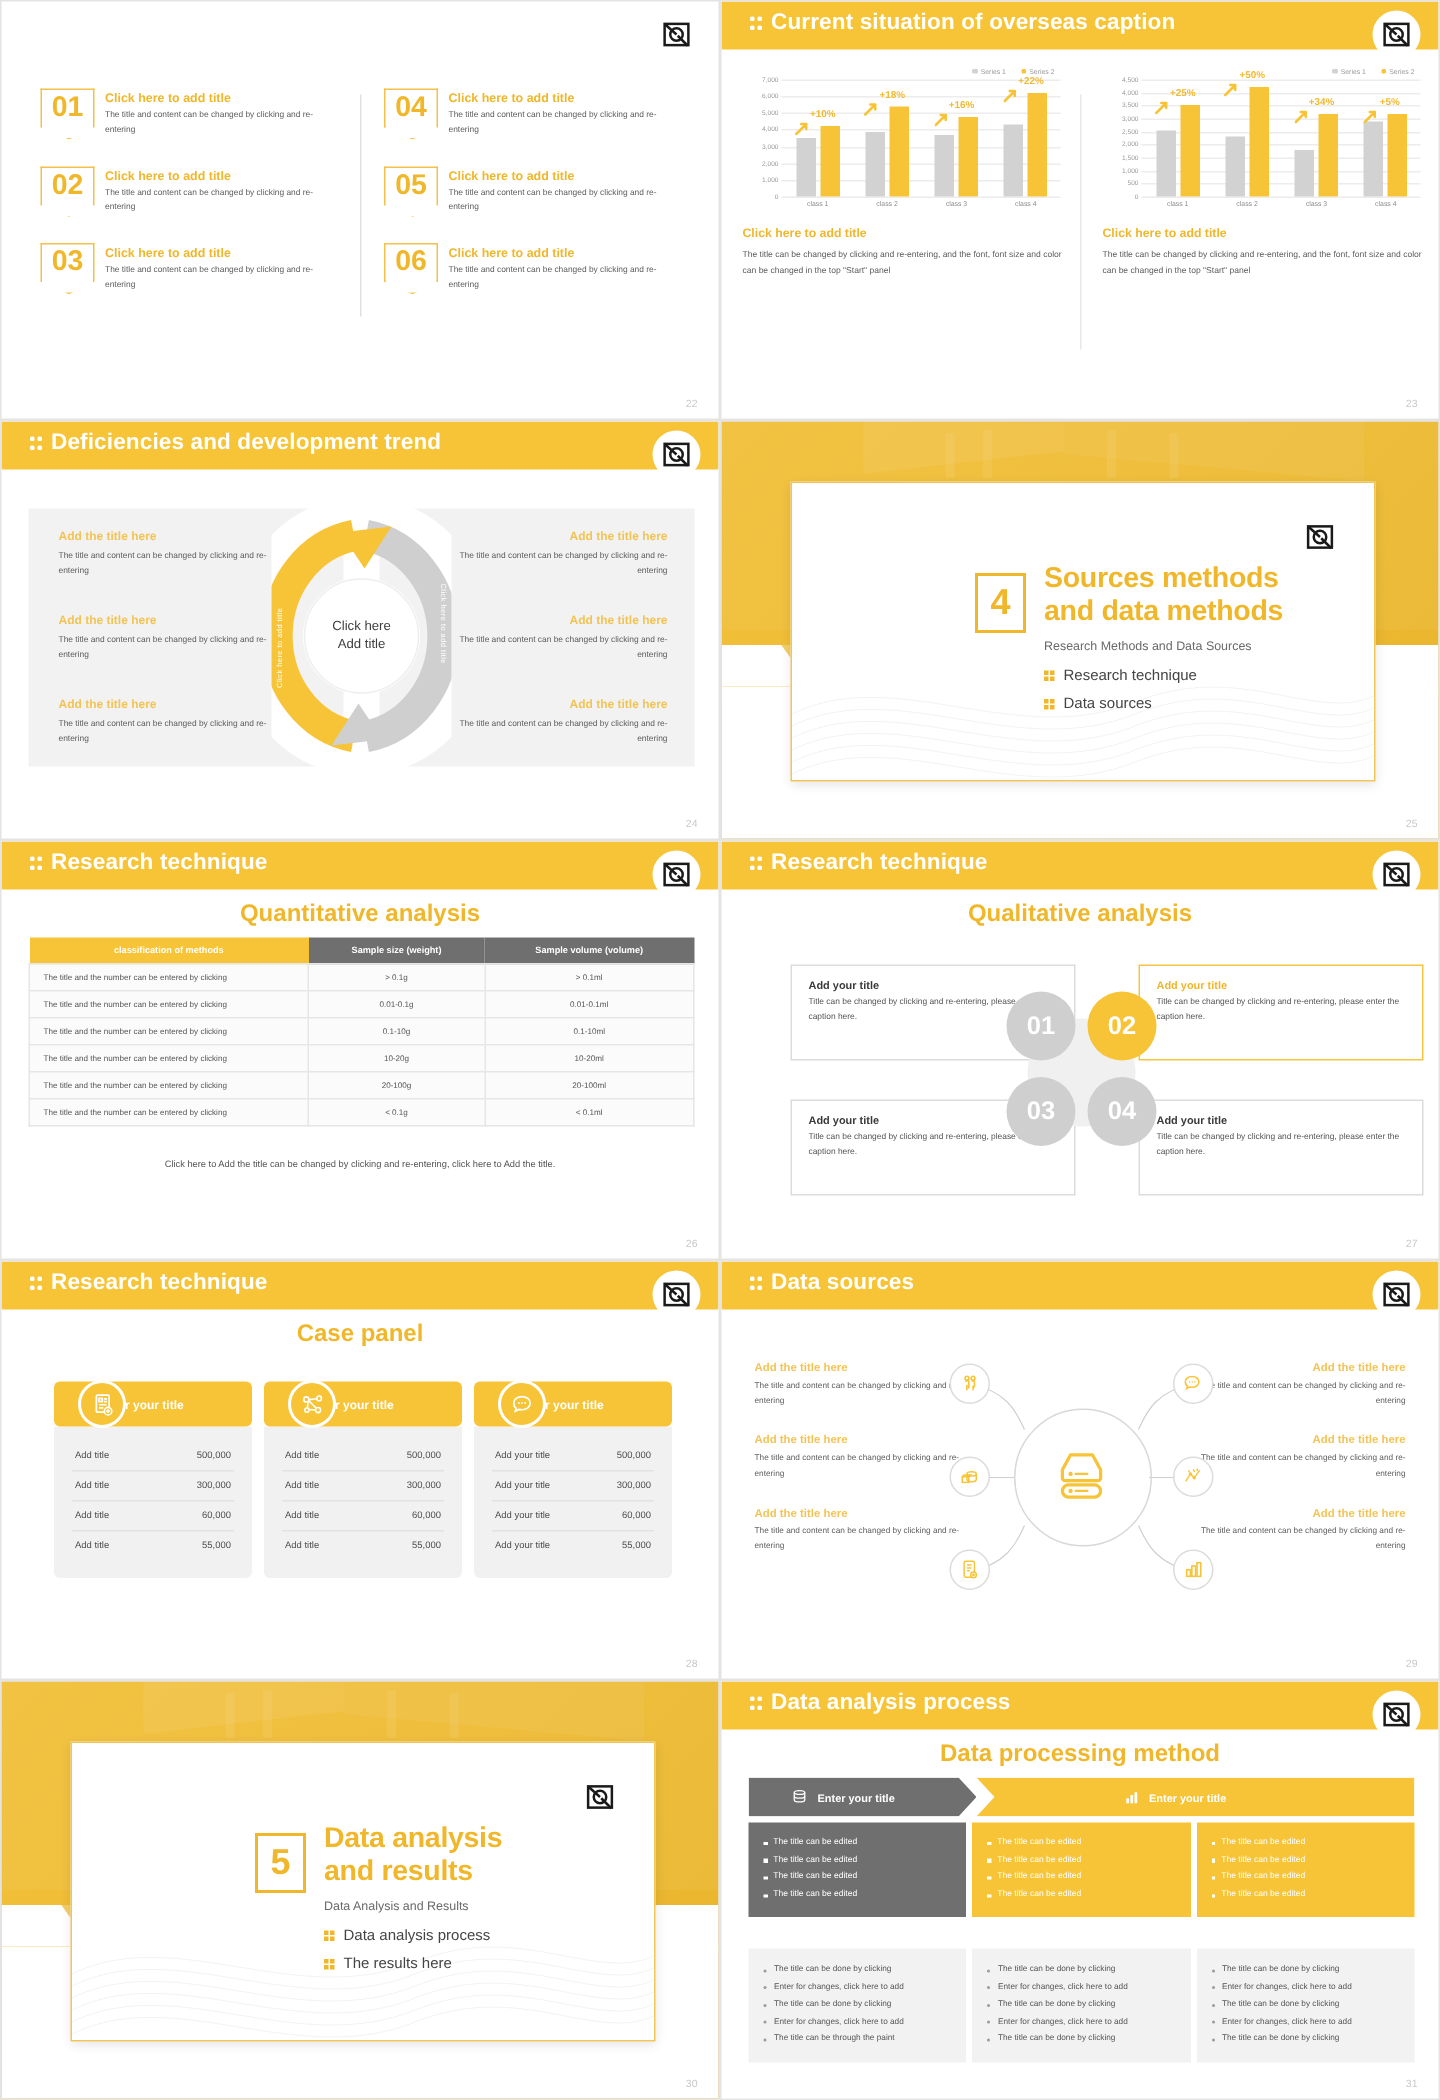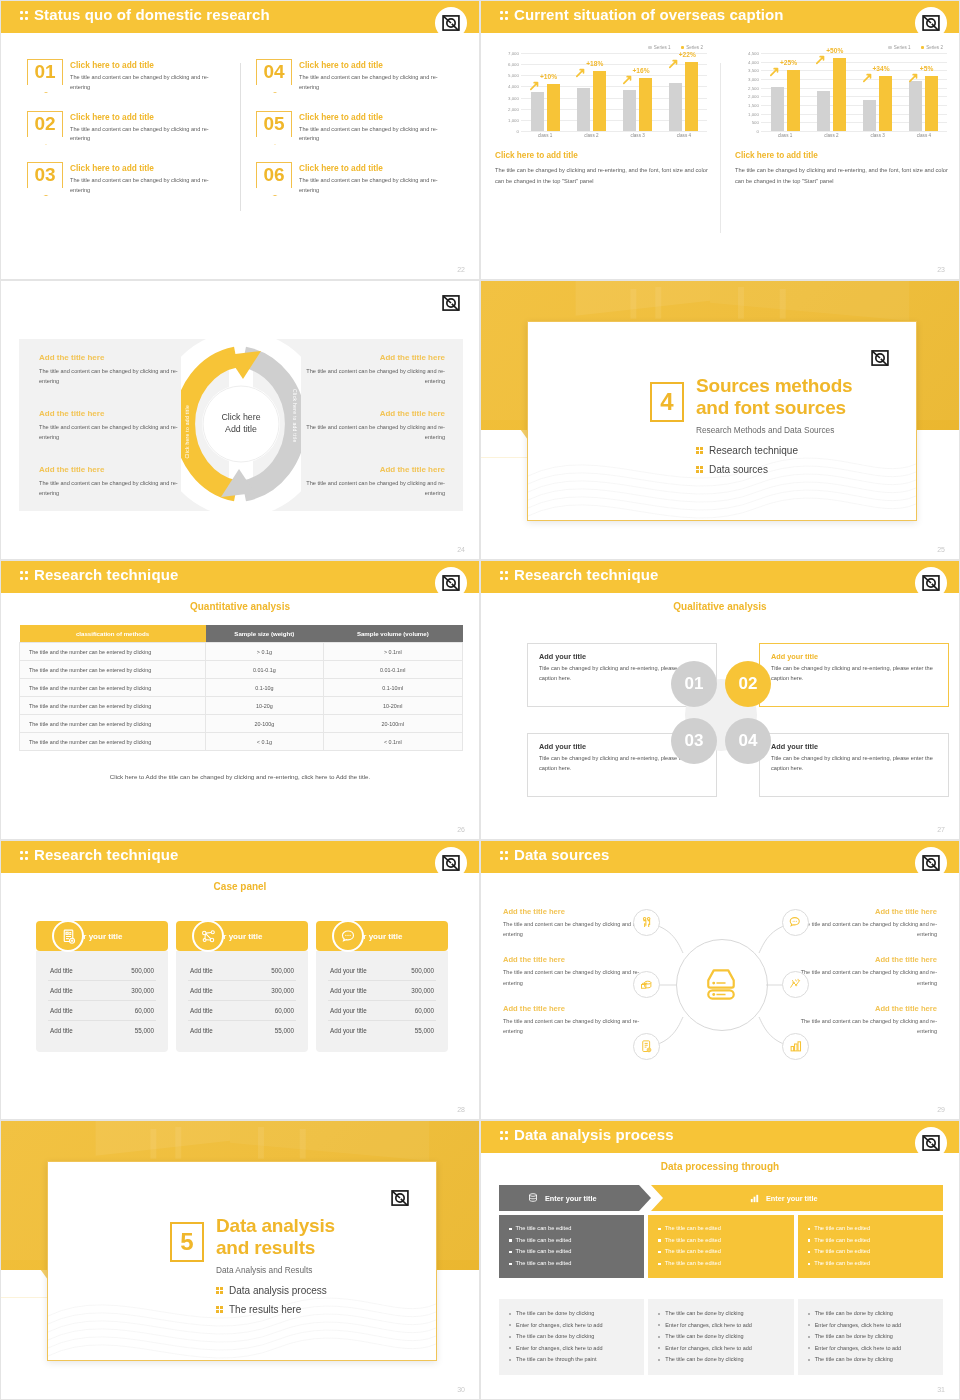--- a/index.html
+++ b/index.html
@@ -77,21 +77,21 @@
   .div-s .subt { position:absolute; left:168px; top:103px; font-size:8.3px; color:#6a6a6a;}
   .div-s .bul { position:absolute; left:168px; font-size:10px; color:#444; display:flex; align-items:center; gap:6px;}
   .div-s .bul.b0{top:123px;} .div-s .bul.b1{top:142px;}
   .div-s .bul .dd { width:7px; height:9px; position:relative; flex:0 0 7px;}
   .div-s .bul .dd i{position:absolute;width:2.6px;height:2.6px;background:#F0B72B;}
   .div-s .bul .dd i:nth-child(1){left:0;top:1px;} .div-s .bul .dd i:nth-child(2){left:0;top:5px;}
   .div-s .bul .dd i:nth-child(3){left:4px;top:1px;} .div-s .bul .dd i:nth-child(4){left:4px;top:5px;}
   .div-s .logo { right:20px; top:20px; }
 
   
-  .subhead { position:absolute; top:40px; width:100%; text-align:center; font-size:10px; font-weight:bold; color:#F0B72B; }
+  .subhead { position:absolute; top:40px; width:100%; text-align:center; font-size:16px; font-weight:bold; color:#F0B72B; }
 
   
   .s26 table { position:absolute; left:18px; top:64px; width:444px; border-collapse:collapse; }
   .s26 th { font-size:6.1px; font-weight:bold; color:#fff; padding:5px 2px; text-align:center;}
   .s26 th.c0 { background:#F7C437; width:42%; }
   .s26 th.c1, .s26 th.c2 { background:#6f6f6f; }
   .s26 td { font-size:5.4px; color:#555; padding:5.5px 4px; text-align:center; border:1px solid #e6e6e6; background:#fbfbfb;}
   .s26 td.c0 { text-align:left; padding-left:9px; }
   .s26 .footnote { position:absolute; left:0; top:212px; width:100%; text-align:center; font-size:6.2px; color:#555;}
 
@@ -146,29 +146,20 @@
   .s31 .bcol { flex:1; background:#f2f2f2; padding:9px 10px;}
   .s31 .bli { font-size:5.5px; color:#555; line-height:2.1; display:flex; gap:5px; align-items:center;}
   .s31 .bli:before{content:""; width:2px;height:2px;background:#9a9a9a;display:inline-block;flex:0 0 2px;border-radius:50%;}
 </style>
 </head>
 <body>
 
 <div class="deck">
 
   <div class="slide s22">
-    <div class="hdr">
-      <span class="dots">
-          <i></i>
-          <i></i>
-          <i></i>
-          <i></i>
-        </span>
-      <h1>Status quo of domestic research</h1>
-    </div>
     <div class="logo">
       <svg viewBox="0 0 24 24">
           <rect x="2.5" y="3.5" width="19" height="17" fill="none" stroke="#1a1a1a" stroke-width="2"></rect>
           <circle cx="12" cy="12" r="5" fill="none" stroke="#1a1a1a" stroke-width="2"></circle>
           <path d="M3 4 L12 12" stroke="#1a1a1a" stroke-width="2"></path>
           <path d="M13 13 L21 21" stroke="#1a1a1a" stroke-width="2"></path>
         </svg>
     </div>
     <div class="vline"></div>
     <div class="grid">
@@ -412,20 +403,29 @@
             <div>class 4</div>
           </div>
         </div>
       <div class="cap-t">Click here to add title</div>
       <div class="cap-b">The title can be changed by clicking and re-entering, and the font, font size and color can be changed in the top "Start" panel</div>
     </div>
     <div class="pgnum">23</div>
   </div>
 
   <div class="slide s24">
+    <div class="hdr">
+      <span class="dots">
+          <i></i>
+          <i></i>
+          <i></i>
+          <i></i>
+        </span>
+      <h1>Deficiencies and development trend</h1>
+    </div>
     <div class="logo">
       <svg viewBox="0 0 24 24">
           <rect x="2.5" y="3.5" width="19" height="17" fill="none" stroke="#1a1a1a" stroke-width="2"></rect>
           <circle cx="12" cy="12" r="5" fill="none" stroke="#1a1a1a" stroke-width="2"></circle>
           <path d="M3 4 L12 12" stroke="#1a1a1a" stroke-width="2"></path>
           <path d="M13 13 L21 21" stroke="#1a1a1a" stroke-width="2"></path>
         </svg>
     </div>
     <div class="panel p-l">
       <div class="blk b0">
@@ -497,21 +497,21 @@
           <path d="M0,60 C70,26 150,84 230,52 C300,24 350,66 390,48"></path>
           <path d="M0,68 C70,34 150,92 230,60 C300,32 350,74 390,56"></path>
           <path d="M0,76 C70,42 150,100 230,68 C300,40 350,82 390,64"></path>
           <path d="M0,84 C70,50 150,108 230,76 C300,48 350,90 390,72"></path>
           <path d="M0,92 C70,58 150,116 230,84 C300,56 350,98 390,80"></path>
         </g>
       </svg>
       <div class="numbox">4</div>
       <div class="bigt">
         <div>Sources methods</div>
-        <div>and font sources</div>
+        <div>and data methods</div>
       </div>
       <div class="subt">Research Methods and Data Sources</div>
       <div class="bul b0">
           <span class="dd">
             <i></i>
             <i></i>
             <i></i>
             <i></i>
           </span>
           <span>Research technique</span>
@@ -957,21 +957,21 @@
       <h1>Data analysis process</h1>
     </div>
     <div class="logo">
       <svg viewBox="0 0 24 24">
           <rect x="2.5" y="3.5" width="19" height="17" fill="none" stroke="#1a1a1a" stroke-width="2"></rect>
           <circle cx="12" cy="12" r="5" fill="none" stroke="#1a1a1a" stroke-width="2"></circle>
           <path d="M3 4 L12 12" stroke="#1a1a1a" stroke-width="2"></path>
           <path d="M13 13 L21 21" stroke="#1a1a1a" stroke-width="2"></path>
         </svg>
     </div>
-    <div class="subhead">Data processing through</div>
+    <div class="subhead">Data processing method</div>
 
     <div class="ribbon">
       <div class="rb-l">
         <span class="ic">
             <svg viewBox="0 0 24 24" width="12" height="12" fill="none" stroke="#fff" stroke-width="1.7">
               <ellipse cx="12" cy="6" rx="7" ry="2.6"></ellipse>
               <path d="M5 6v5c0 1.4 3.1 2.6 7 2.6s7-1.2 7-2.6V6"></path>
               <path d="M5 11v5c0 1.4 3.1 2.6 7 2.6s7-1.2 7-2.6v-5"></path>
             </svg>
           </span>

